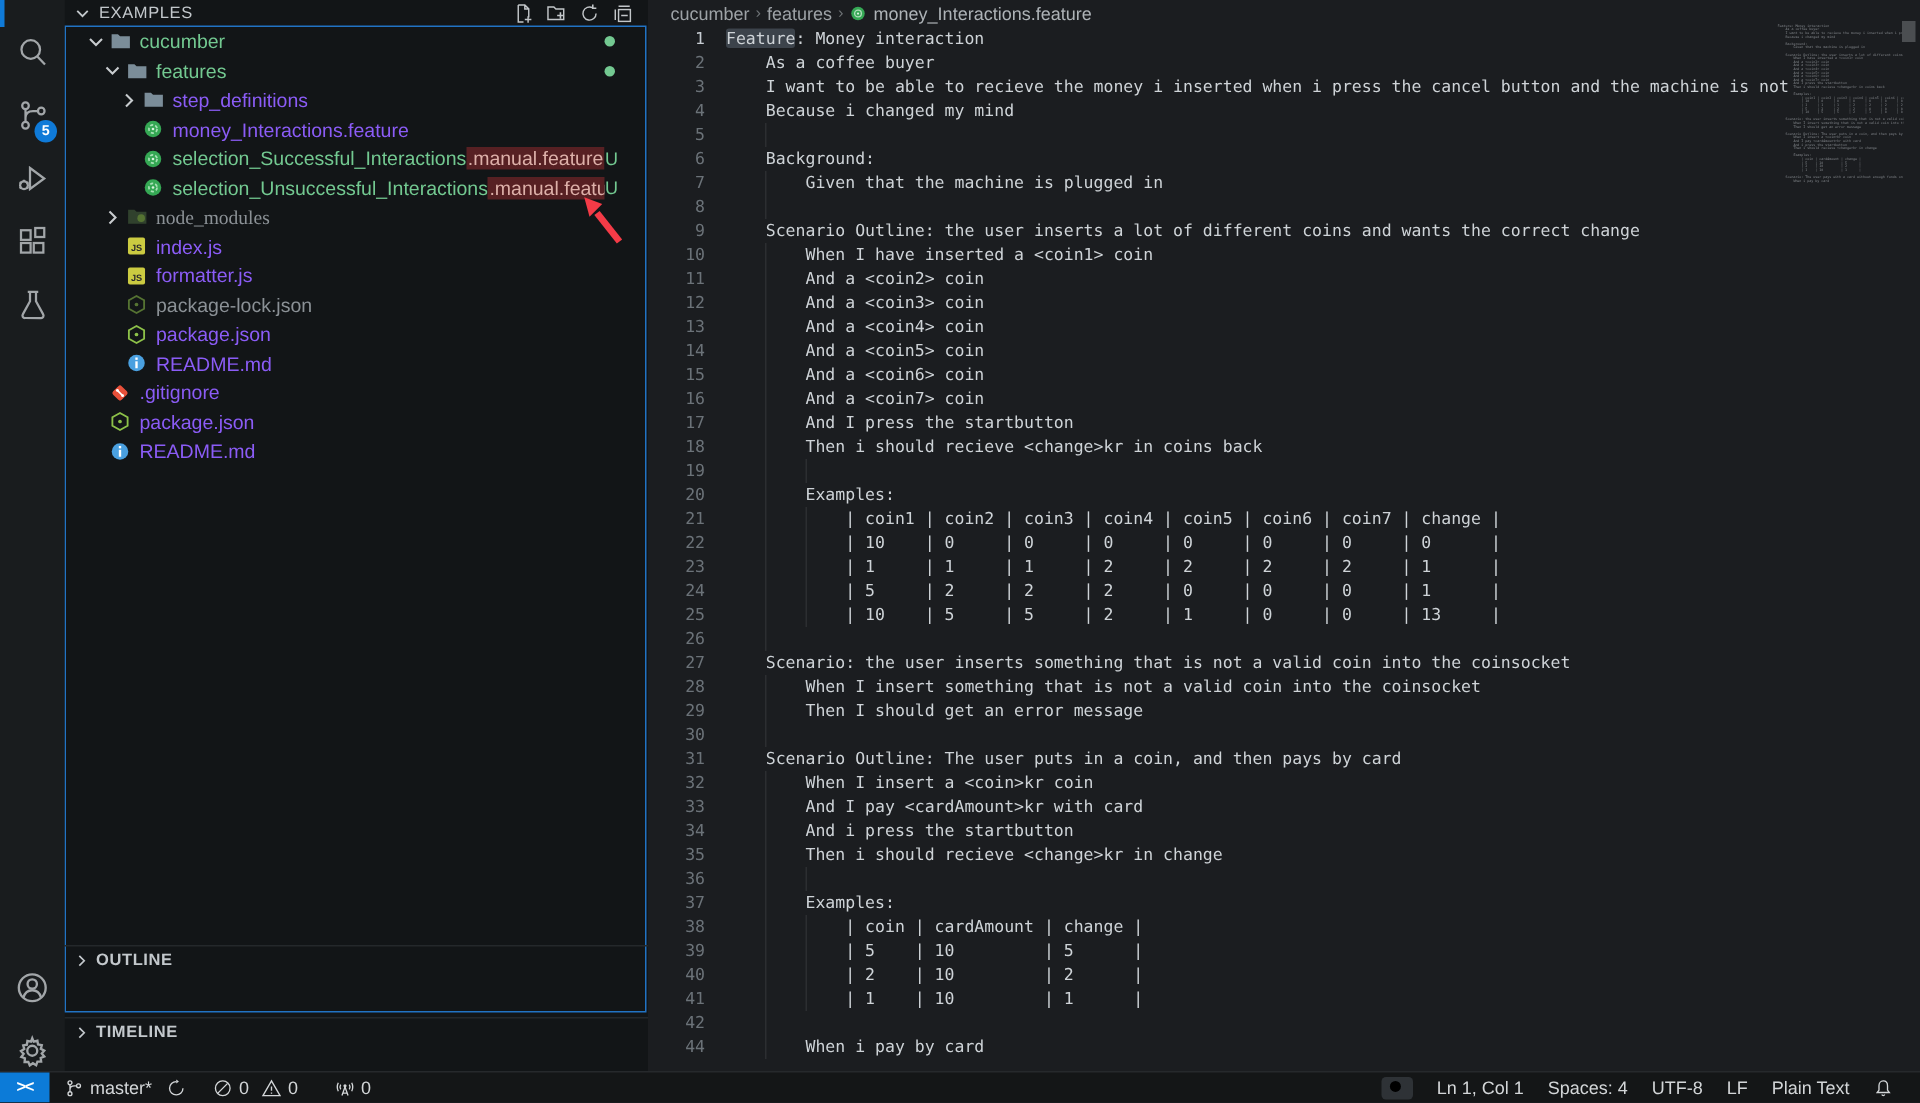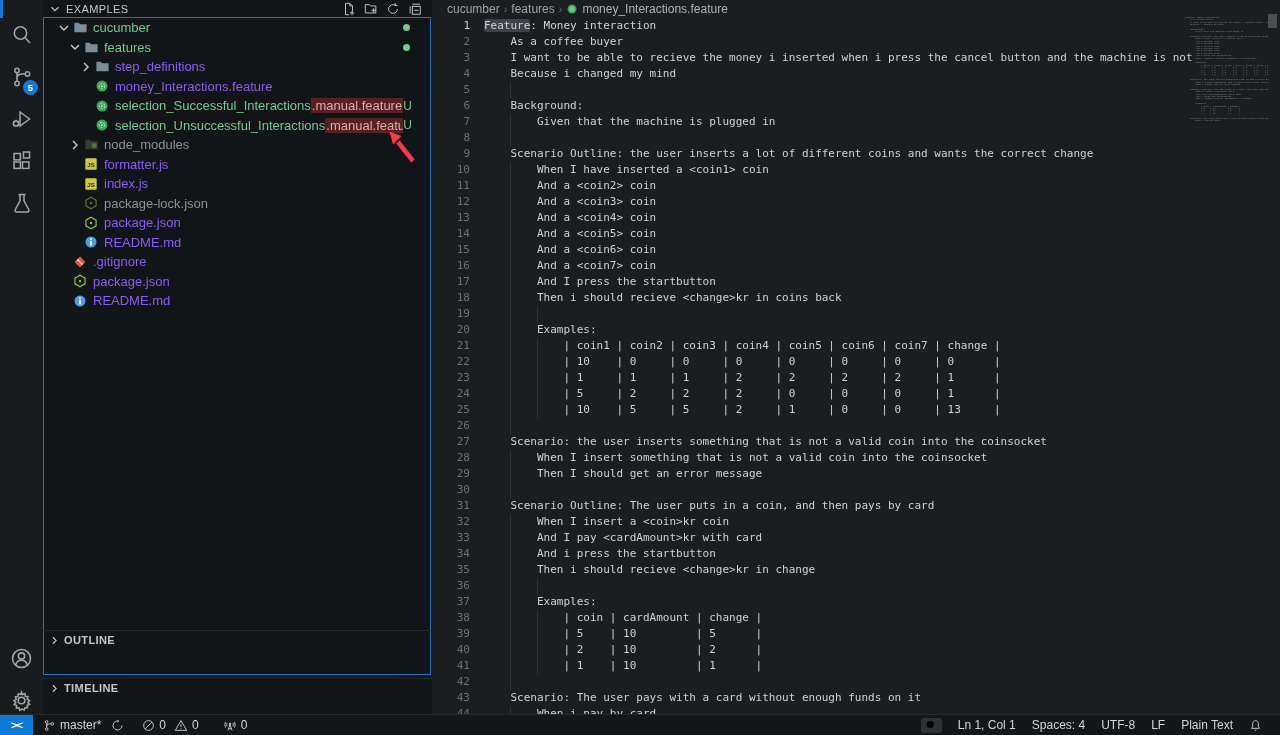--- a/index.html
+++ b/index.html
@@ -241,21 +241,21 @@
           <span class="ticon">
             <svg width="14" height="14" viewBox="0 0 16 16">
               <circle cx="8" cy="8" r="6.3" fill="#35a854"></circle>
               <circle cx="8" cy="8" r="3.1" fill="none" stroke="rgba(230,255,235,.65)" stroke-width="1.3" stroke-dasharray="2.4 1.6"></circle>
               <circle cx="8" cy="8" r="1" fill="#d8f3dd"></circle>
             </svg>
           </span>
           <span class="lbl">selection_Unsuccessful_Interactions<span class="pill">.manual.feature</span></span>
           <span class="t-badge">U</span>
         </div>
-        <div class="tree-row c-dim" style="padding-left: 23px;">
+        <div class="tree-row c-dim" style="padding-left: 23px; font-family: Liberation Serif, serif;">
           <span class="twisty">
             <svg width="16" height="16" viewBox="0 0 16 16">
               <polyline points="6,4 10,8 6,12" fill="none" stroke="#c8cccf" stroke-width="1.4"></polyline>
             </svg>
           </span>
           <span class="ticon" style="opacity: 0.55;">
             <svg width="15" height="15" viewBox="0 0 16 16">
               <path d="M1.5 3 H6 L7.5 4.5 H14.5 V13 H1.5 Z" fill="#49663f"></path>
               <circle cx="10.8" cy="9" r="2.7" fill="#8dc149"></circle>
             </svg>
@@ -263,31 +263,31 @@
           <span class="lbl">node_modules</span>
         </div>
         <div class="tree-row" style="padding-left: 23px;">
           <span class="twisty"></span>
           <span class="ticon">
             <svg width="14" height="14" viewBox="0 0 16 16">
               <rect x="1.5" y="1.5" width="13" height="13" rx="1.5" fill="#cbcb41"></rect>
               <text x="8" y="11.5" font-size="7" font-weight="bold" fill="#2b2b2b" text-anchor="middle" font-family="Liberation Sans,sans-serif">JS</text>
             </svg>
           </span>
-          <span class="lbl">formatter.js</span>
+          <span class="lbl">index.js</span>
         </div>
         <div class="tree-row" style="padding-left: 23px;">
           <span class="twisty"></span>
           <span class="ticon">
             <svg width="14" height="14" viewBox="0 0 16 16">
               <rect x="1.5" y="1.5" width="13" height="13" rx="1.5" fill="#cbcb41"></rect>
               <text x="8" y="11.5" font-size="7" font-weight="bold" fill="#2b2b2b" text-anchor="middle" font-family="Liberation Sans,sans-serif">JS</text>
             </svg>
           </span>
-          <span class="lbl">index.js</span>
+          <span class="lbl">formatter.js</span>
         </div>
         <div class="tree-row c-dim" style="padding-left: 23px;">
           <span class="twisty"></span>
           <span class="ticon" style="opacity: 0.55;">
             <svg width="14" height="14" viewBox="0 0 16 16">
               <polygon points="8,1.5 13.8,4.8 13.8,11.2 8,14.5 2.2,11.2 2.2,4.8" fill="none" stroke="#8dc149" stroke-width="1.4"></polygon>
               <circle cx="8" cy="8" r="1.4" fill="#8dc149"></circle>
             </svg>
           </span>
           <span class="lbl">package-lock.json</span>
@@ -583,24 +583,20 @@
         <div class="code-line">
           <span class="gutter">41</span>
           <span class="iguide" style="left: 78.468px;"></span>
           <span class="iguide" style="left: 104.936px;"></span>
           <span class="ctext">            | 1    | 10         | 1      |</span>
         </div>
         <div class="code-line">
           <span class="gutter">42</span>
           <span class="iguide" style="left: 78.468px;"></span>
           <span class="ctext"></span>
-        </div>
-        <div class="code-line">
-          <span class="gutter">43</span>
-          <span class="ctext">    Scenario: The user pays with a card without enough funds on it</span>
         </div>
         <div class="code-line">
           <span class="gutter">44</span>
           <span class="iguide" style="left: 78.468px;"></span>
           <span class="ctext">        When i pay by card</span>
         </div>
       </div>
     <div class="minimap">
         <div class="minimap-inner" id="minimap">Feature: Money interaction
     As a coffee buyer

